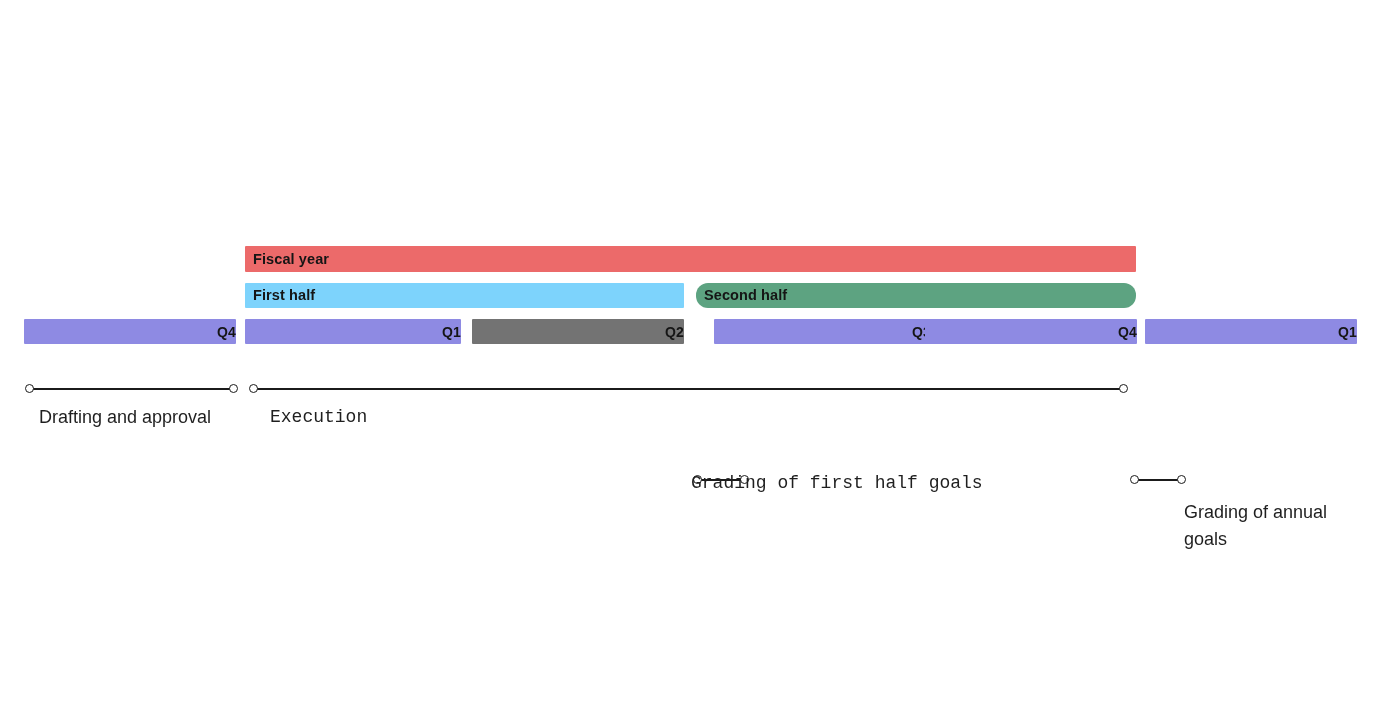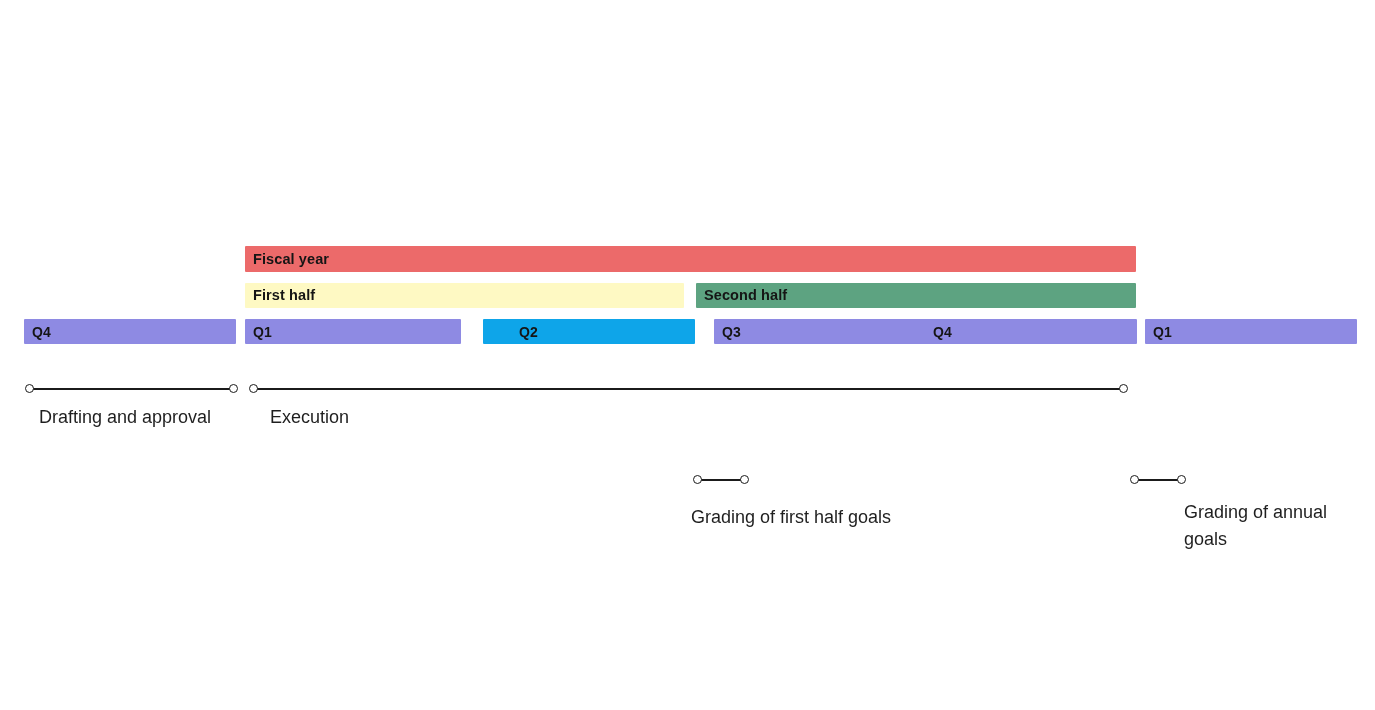--- a/index.html
+++ b/index.html
@@ -38,21 +38,21 @@
     font-size: 14.5px;
     font-weight: 700;
     letter-spacing: .1px;
     color: #151515;
     padding-left: 8px;
     white-space: nowrap;
     line-height: 1;
   }
   .bar.row-fiscal { height: 26px; }
   .bar.row-half   { height: 25px; }
-  .bar.row-q      { height: 25px; }
+  .bar.row-q      { height: 25px; justify-content: flex-end; }
 
   .bar.row-q .bar-label {
     font-size: 14px;
     font-weight: 700;
   }
 
   
   .phase {
     position: absolute;
     height: 14px;
@@ -92,36 +92,36 @@
 
 <div id="canvas">
 
   <div id="row-fiscal">
       <div class="bar row-fiscal" style="left: 245px; top: 246px; width: 891px; height: 26px; background: rgb(236, 106, 106);">
         <span class="bar-label">Fiscal year</span>
       </div>
     </div>
 
   <div id="row-halves">
-      <div class="bar row-half" style="left: 245px; top: 283px; width: 439px; height: 25px; background: #fef9c3;">
+      <div class="bar row-half" style="left: 245px; top: 283px; width: 439px; height: 25px; background: #7dd3fc;">
         <span class="bar-label">First half</span>
       </div>
-      <div class="bar row-half" style="left: 696px; top: 283px; width: 440px; height: 25px; background: rgb(93, 163, 129);">
+      <div class="bar row-half" style="left: 696px; top: 283px; width: 440px; height: 25px; background: rgb(93, 163, 129); border-radius: 12px;">
         <span class="bar-label">Second half</span>
       </div>
     </div>
 
   <div id="row-quarters">
       <div class="bar row-q" style="left: 24px; top: 319px; width: 212px; height: 25px; background: rgb(142, 138, 227);">
         <span class="bar-label">Q4</span>
       </div>
       <div class="bar row-q" style="left: 245px; top: 319px; width: 216px; height: 25px; background: rgb(142, 138, 227);">
         <span class="bar-label">Q1</span>
       </div>
-      <div class="bar row-q" style="left: 483px; top: 319px; width: 212px; height: 25px; background: #0ea5e9; padding-left: 28px;">
+      <div class="bar row-q" style="left: 472px; top: 319px; width: 212px; height: 25px; background: #737373; padding-left: 28px;">
         <span class="bar-label">Q2</span>
       </div>
       <div class="bar row-q" style="left: 697px; top: 319px; width: 217px; height: 25px; background: rgb(142, 138, 227); margin-left: 17px;">
         <span class="bar-label">Q3</span>
       </div>
       <div class="bar row-q" style="left: 925px; top: 319px; width: 212px; height: 25px; background: rgb(142, 138, 227);">
         <span class="bar-label">Q4</span>
       </div>
       <div class="bar row-q" style="left: 1145px; top: 319px; width: 212px; height: 25px; background: rgb(142, 138, 227);">
         <span class="bar-label">Q1</span>
@@ -133,27 +133,27 @@
         <div class="rule"></div>
         <div class="node start"></div>
         <div class="node end"></div>
       </div>
       <div class="phase-label" style="left: 39px; top: 404px;">Drafting and approval</div>
       <div class="phase" style="left: 250px; top: 382px; width: 877px;">
         <div class="rule"></div>
         <div class="node start"></div>
         <div class="node end"></div>
       </div>
-      <div class="phase-label" style="left: 270px; top: 404px;">Execution</div>
+      <div class="phase-label" style="left: 270px; top: 404px; font-family: Liberation Mono, monospace;">Execution</div>
       <div class="phase" style="left: 694px; top: 473px; width: 54px;">
         <div class="rule"></div>
         <div class="node start"></div>
         <div class="node end"></div>
       </div>
-      <div class="phase-label" style="left: 691px; top: 504px;">Grading of first half goals</div>
+      <div class="phase-label" style="left: 691px; top: 470px; font-family: Liberation Mono, monospace;">Grading of first half goals</div>
       <div class="phase" style="left: 1131px; top: 473px; width: 54px;">
         <div class="rule"></div>
         <div class="node start"></div>
         <div class="node end"></div>
       </div>
       <div class="phase-label" style="left: 1184px; top: 499px;">Grading of annual
 goals</div>
     </div>
 
 </div>

